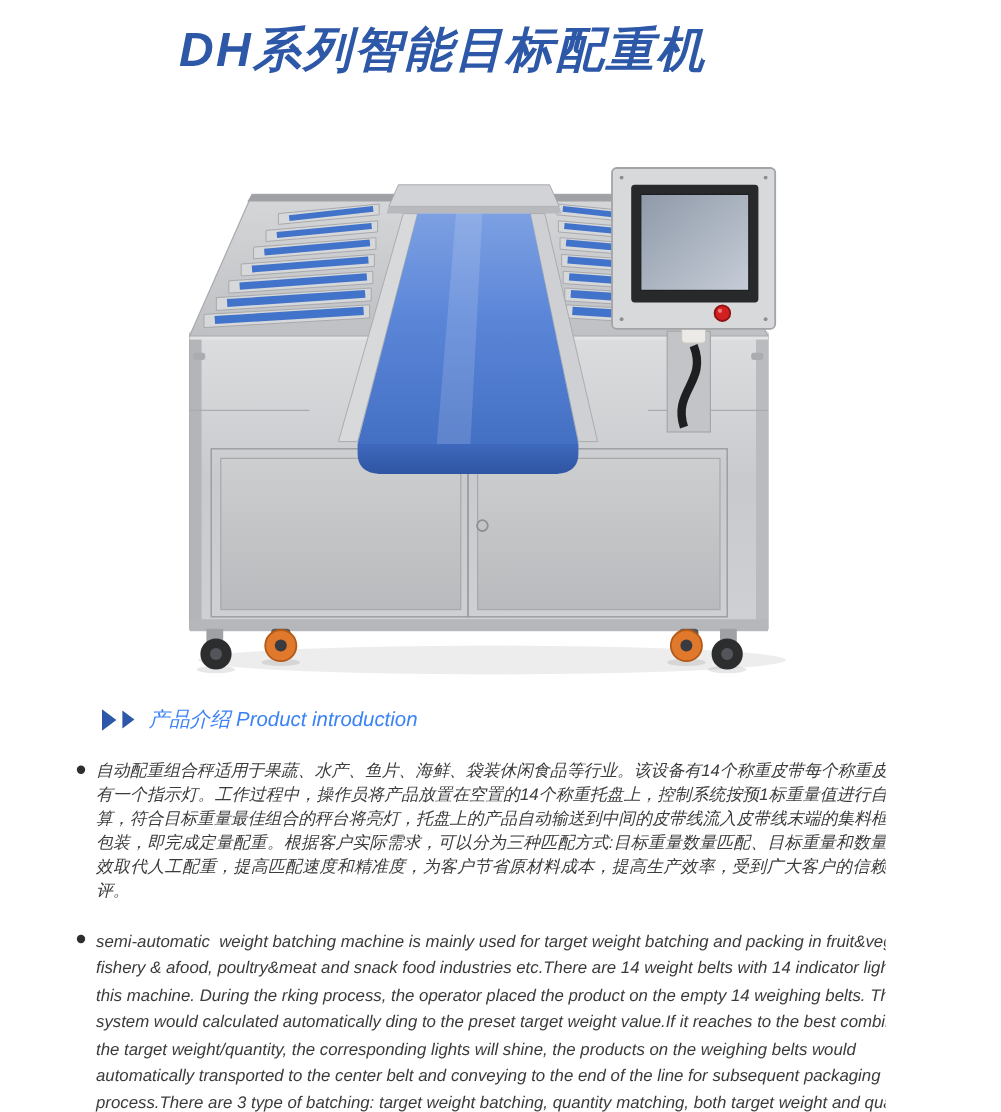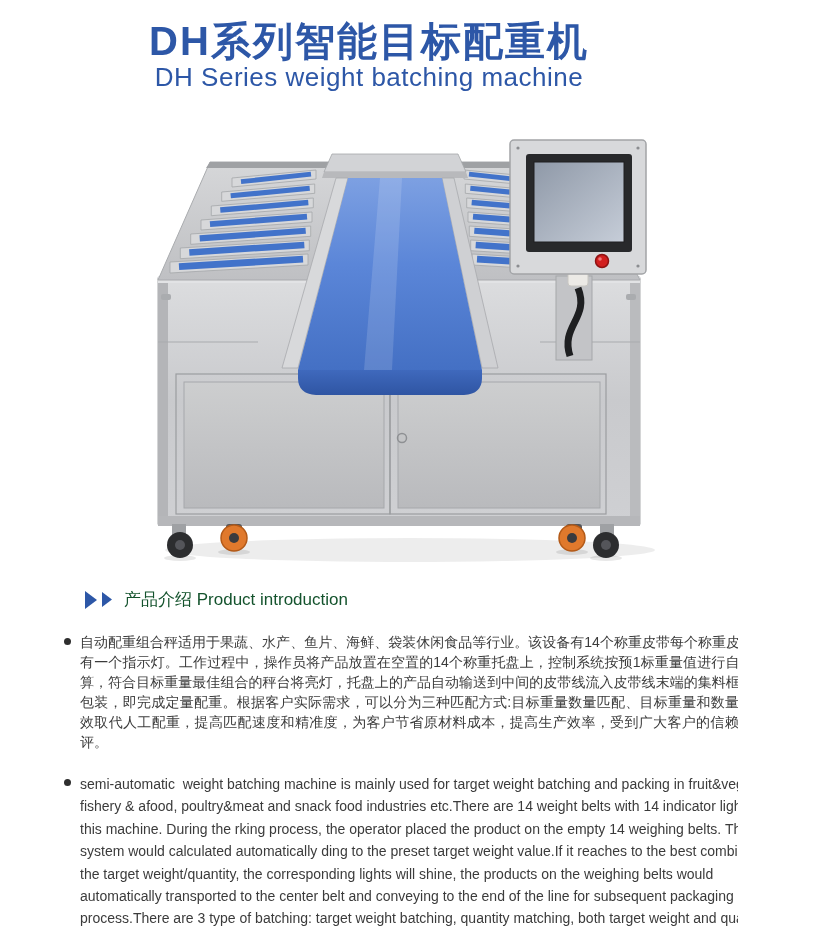--- a/index.html
+++ b/index.html
@@ -2,20 +2,21 @@
 <html><head>
 <meta charset="utf-8">
 <style>
   html,body{margin:0;padding:0;background:#ffffff;}
   .page{
     position:relative;
     width:738px;height:927px;
     background:#ffffff;
     overflow:hidden;
     font-family:"Liberation Sans","DejaVu Sans",sans-serif;
+    font-style:italic;
   }
   
   .title-cn{
     position:absolute;top:14px;left:0;width:100%;
     margin:0;text-align:center;
     font-size:40px;font-weight:bold;letter-spacing:2px;
     color:#2d57a7;
   }
   .title-en{
     position:absolute;top:62px;left:0;width:100%;
@@ -28,21 +29,21 @@
     position:absolute;top:128px;left:140px;
     width:540px;height:440px;margin:0;
   }
   
   .section-header{
     position:absolute;top:588px;left:84px;
     display:flex;align-items:center;gap:11px;
   }
   .marker{display:flex;align-items:center;gap:3px;}
   .section-title{
-    font-size:17px;color:#14532d;font-weight:400;
+    font-size:17px;color:#3b82f6;font-weight:400;
   }
   
   .intro-list{
     position:absolute;top:632px;left:64px;width:752px;
     margin:0;padding:0;list-style:none;
   }
   .intro-list li{display:flex;gap:9px;}
   .intro-list li + li{margin-top:21px;}
   .dot{
     flex:none;width:7px;height:7px;border-radius:50%;
@@ -54,21 +55,20 @@
   }
   .para.zh{line-height:20px;text-align:justify;}
   .para.en{line-height:22.4px;white-space:pre-wrap;}
 </style>
 </head>
 <body>
 
 <div class="page">
 
   <h1 class="title-cn">DH系列智能目标配重机</h1>
-  <h2 class="title-en">DH Series weight batching machine</h2>
 
   <figure class="photo">
     <svg viewBox="0 0 540 440" width="540" height="440">
       <defs>
         <linearGradient id="gBody" x1="0" y1="0" x2="0" y2="1">
           <stop offset="0" stop-color="#dcdddf"></stop>
             <stop offset="0.5" stop-color="#c9cacd"></stop>
             <stop offset="1" stop-color="#cfd0d3"></stop>
         </linearGradient>
         <linearGradient id="gDeck" x1="0" y1="0" x2="0" y2="1">

